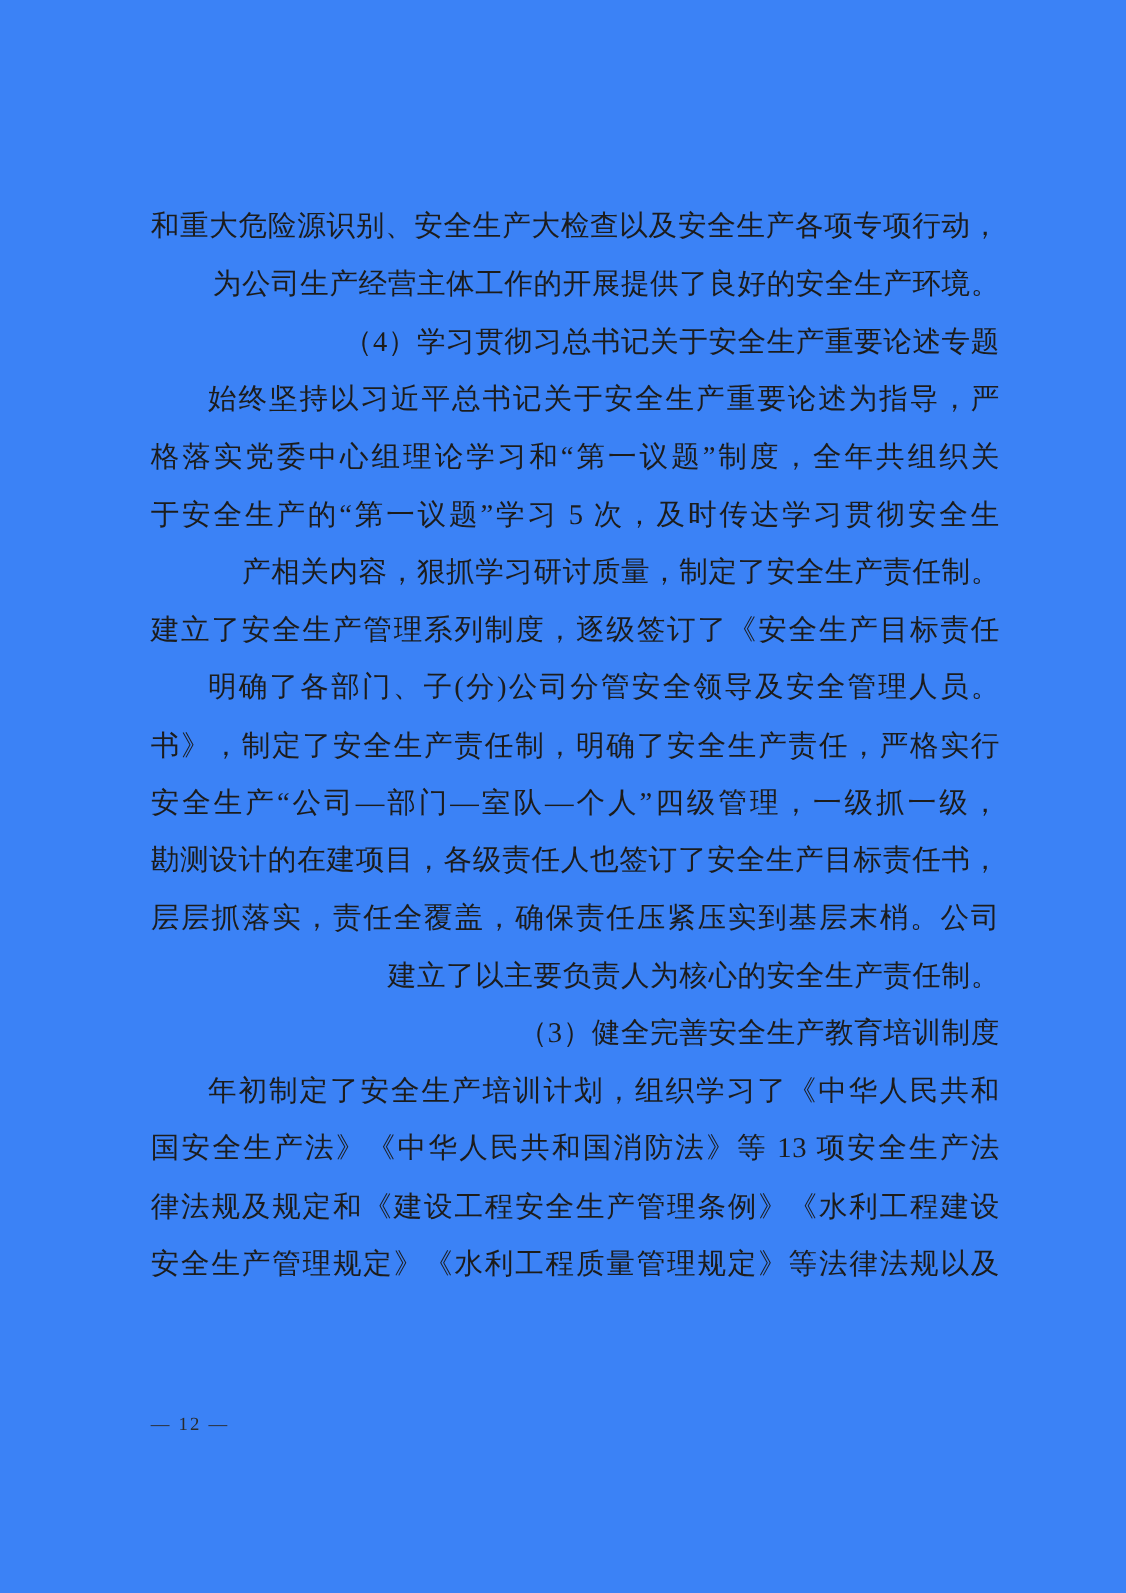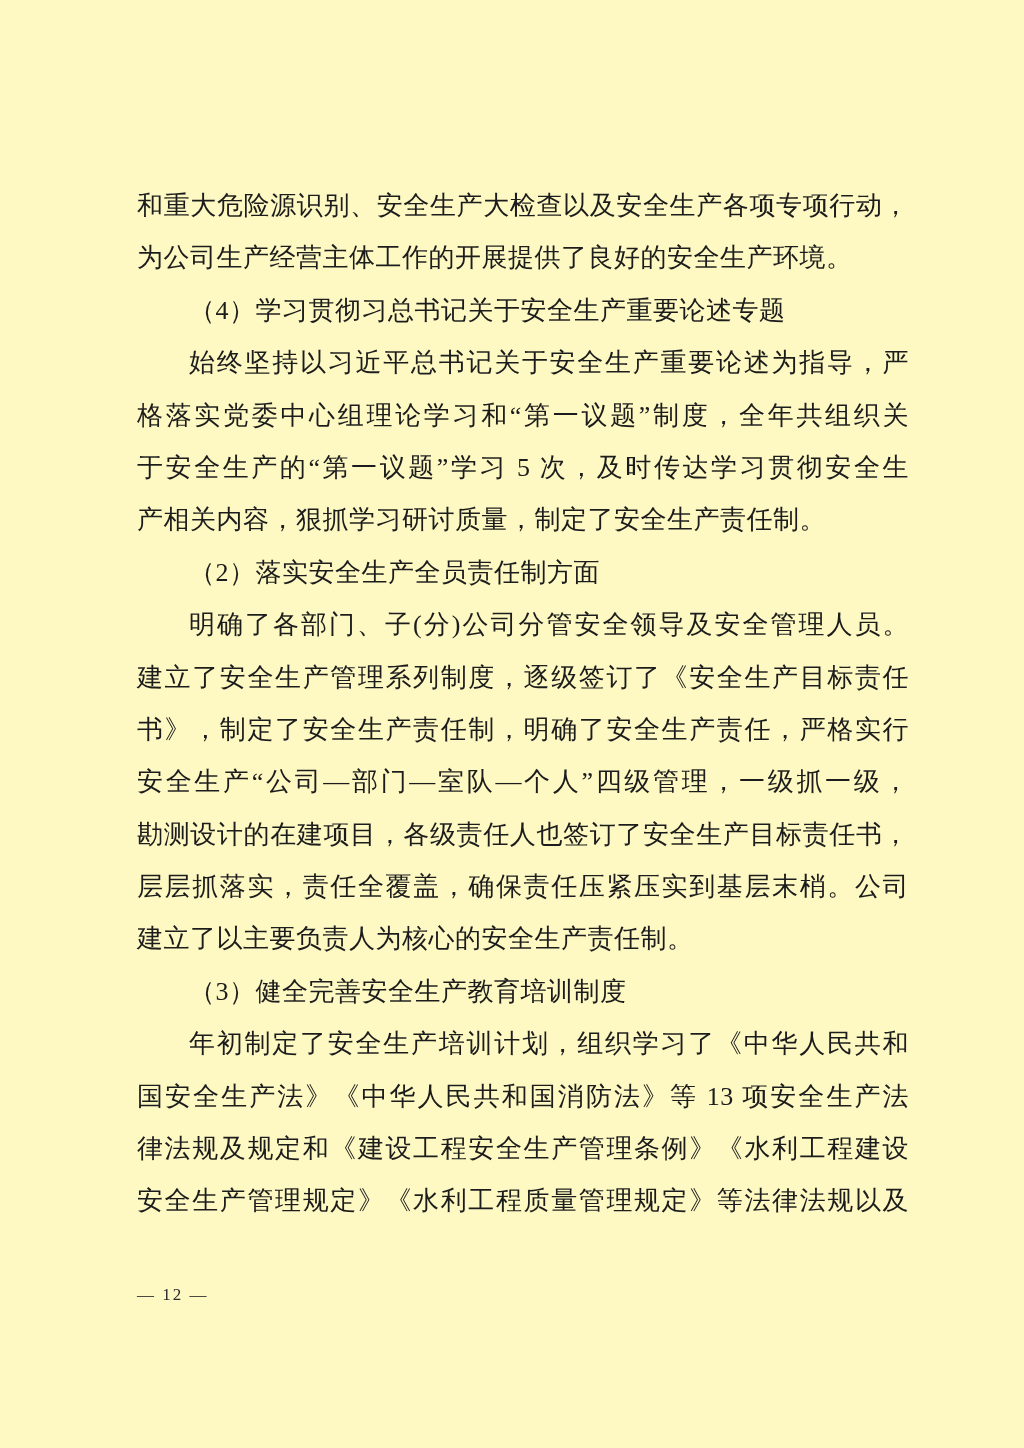--- a/index.html
+++ b/index.html
@@ -4,36 +4,36 @@
 <style>
   html, body {
     margin: 0;
     padding: 0;
     background: #ffffff;
   }
   .page {
     position: relative;
     width: 1024px;
     height: 1448px;
-    background: #fef9c3;
+    background: #3b82f6;
     overflow: hidden;
     font-family: "Liberation Serif", "DejaVu Serif", serif;
     color: #1c1c1c;
   }
   .content {
     position: absolute;
     left: 137px;
     top: 180px;
     width: 772px;
   }
   .line {
     font-size: 26px;
     line-height: 52.4px;
     height: 52.4px;
-    text-align: left;
+    text-align: right;
     letter-spacing: 0.5px;
     white-space: normal;
   }
   
   .l-fill {
     text-align: justify;
     text-align-last: justify;
   }
   
   .l-ind {
@@ -55,23 +55,22 @@
 
 <div class="page">
   <div class="content">
     <div class="line l-fill">和重大危险源识别、安全生产大检查以及安全生产各项专项行动，</div>
     <div class="line">为公司生产经营主体工作的开展提供了良好的安全生产环境。</div>
     <div class="line l-ind">（4）学习贯彻习总书记关于安全生产重要论述专题</div>
     <div class="line l-ind l-fill">始终坚持以习近平总书记关于安全生产重要论述为指导，严</div>
     <div class="line l-fill">格落实党委中心组理论学习和“第一议题”制度，全年共组织关</div>
     <div class="line l-fill">于安全生产的“第一议题”学习 5 次，及时传达学习贯彻安全生</div>
     <div class="line">产相关内容，狠抓学习研讨质量，制定了安全生产责任制。</div>
-    <div class="line l-ind">（2）落实安全生产全员责任制方面</div>
+    <div class="line l-fill">建立了安全生产管理系列制度，逐级签订了《安全生产目标责任</div>
     <div class="line l-ind l-fill">明确了各部门、子(分)公司分管安全领导及安全管理人员。</div>
-    <div class="line l-fill">建立了安全生产管理系列制度，逐级签订了《安全生产目标责任</div>
     <div class="line l-fill">书》，制定了安全生产责任制，明确了安全生产责任，严格实行</div>
     <div class="line l-fill">安全生产“公司—部门—室队—个人”四级管理，一级抓一级，</div>
     <div class="line l-fill">勘测设计的在建项目，各级责任人也签订了安全生产目标责任书，</div>
     <div class="line l-fill">层层抓落实，责任全覆盖，确保责任压紧压实到基层末梢。公司</div>
     <div class="line">建立了以主要负责人为核心的安全生产责任制。</div>
     <div class="line l-ind">（3）健全完善安全生产教育培训制度</div>
     <div class="line l-ind l-fill">年初制定了安全生产培训计划，组织学习了《中华人民共和</div>
     <div class="line l-fill">国安全生产法》《中华人民共和国消防法》等 13 项安全生产法</div>
     <div class="line l-fill">律法规及规定和《建设工程安全生产管理条例》《水利工程建设</div>
     <div class="line l-fill">安全生产管理规定》《水利工程质量管理规定》等法律法规以及</div>

